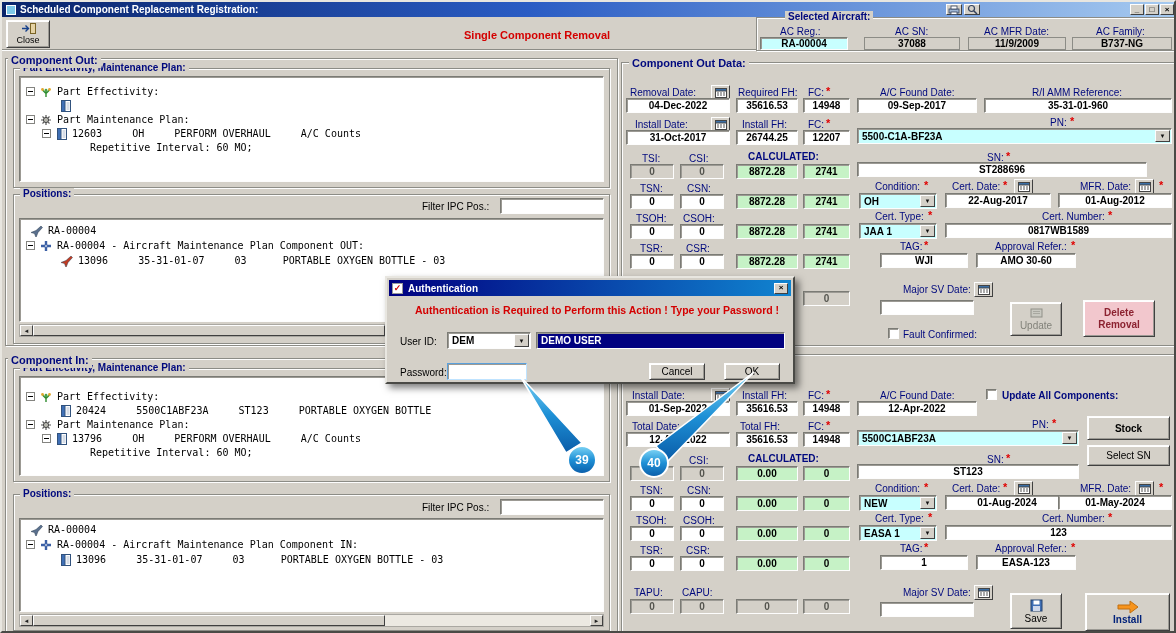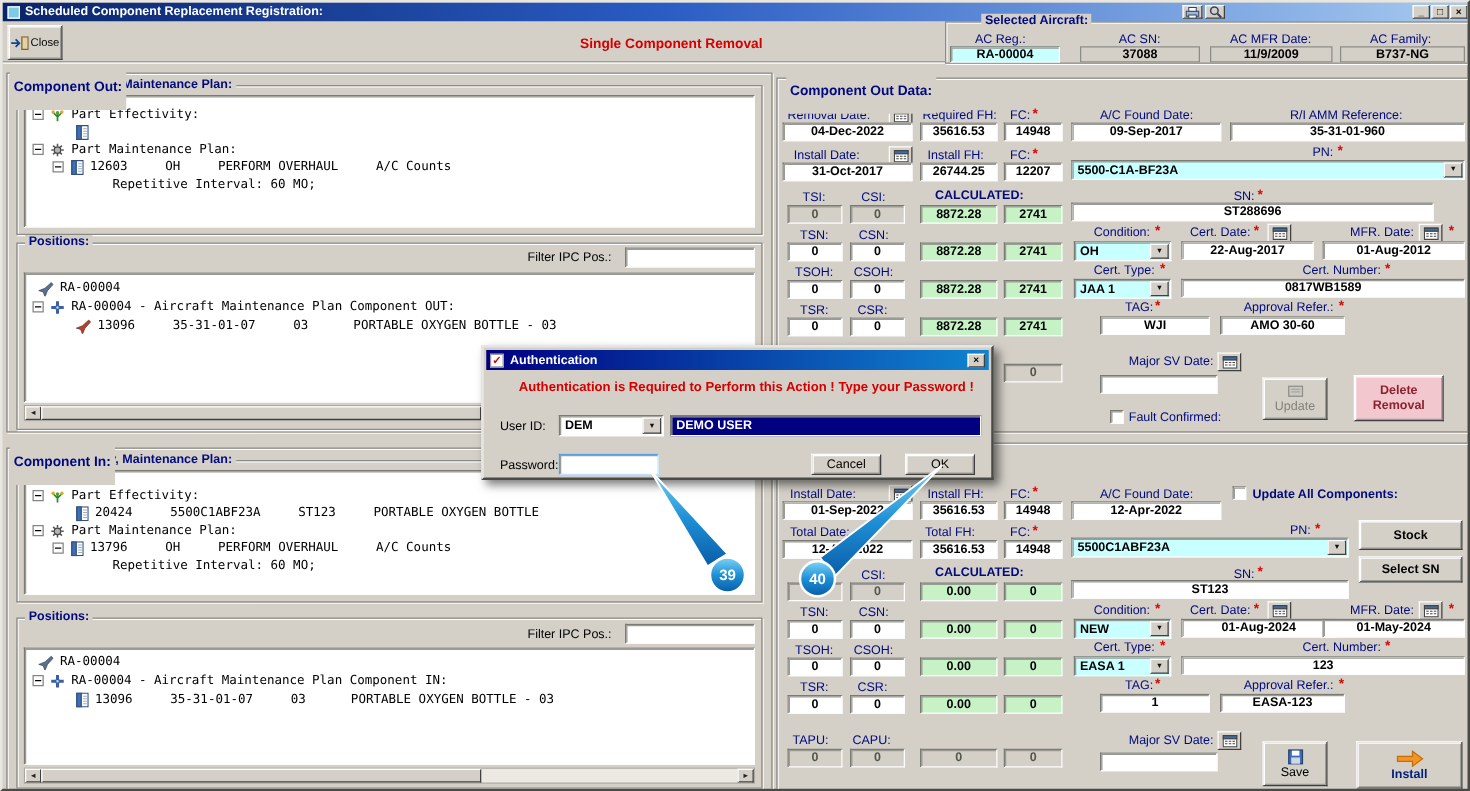--- a/index.html
+++ b/index.html
@@ -16,21 +16,21 @@
 .fld{position:absolute;background:#fff;border:1px solid;border-color:#7b7b75 #fdfdfd #fdfdfd #7b7b75;box-shadow:inset 1px 1px 0 #9c9a94;display:flex;align-items:center;justify-content:center;font-size:10px;font-weight:bold;color:#000;overflow:hidden}
 .fld.cy{background:#c8ffff}
 .fld.gr{background:#c6f2c6}
 .fld.dis{background:#d4d0c8;color:#55554f}
 .fld.flat{background:#d4d0c8;border:1px solid #8c8c86;box-shadow:none}
 .fld.lft{justify-content:flex-start;padding-left:4px}
 .dda{position:absolute;right:1px;top:1px;bottom:1px;width:15px;background:#d4d0c8;border:1px solid;border-color:#fdfdfd #404040 #404040 #fdfdfd;display:flex;align-items:center;justify-content:center;font-size:6px;color:#111}
 .btn{position:absolute;background:#d4d0c8;border:1px solid;border-color:#fdfdfd #404040 #404040 #fdfdfd;box-shadow:inset 1px 1px 0 #fff,inset -1px -1px 0 #9c9a94;display:flex;align-items:center;justify-content:center;font-size:10px;color:#000;cursor:default;text-align:center}
 .grp{position:absolute;border:1px solid #8c8c86;box-shadow:inset 1px 1px 0 #fdfdfd,1px 1px 0 #fdfdfd}
 .gt{position:absolute;top:-7px;left:6px;background:#d4d0c8;padding:0 3px;color:#00097e;font-weight:bold;font-size:10px;line-height:12px;white-space:nowrap}
-.sec{position:absolute;color:#00097e;font-weight:bold;font-size:11px;background:#d4d0c8;padding:12px 3px;z-index:2;white-space:nowrap}
+.sec{position:absolute;color:#00097e;font-weight:bold;font-size:11px;background:#d4d0c8;padding:2px 3px;z-index:2;white-space:nowrap}
 .tree{position:absolute;background:#fff;border:1px solid;border-color:#7b7b75 #fdfdfd #fdfdfd #7b7b75;box-shadow:inset 1px 1px 0 #9c9a94;overflow:hidden}
 .trow{position:absolute;height:13px;display:flex;align-items:center;font-family:"DejaVu Sans Mono","Liberation Mono",monospace;font-size:10px;color:#000;white-space:pre}
 .tico{display:inline-flex;align-items:center;margin-right:5px;flex:none}
 .exp{width:9px;height:9px;border:1px solid #848480;background:#fff;display:inline-flex;align-items:center;justify-content:center;margin-right:5px;flex:none}
 .exp i{display:block;width:5px;height:1px;background:#000}
 .inp{position:absolute;background:#fff;border:1px solid;border-color:#7b7b75 #fdfdfd #fdfdfd #7b7b75;box-shadow:inset 1px 1px 0 #9c9a94;font-family:"Liberation Sans",sans-serif;font-size:10px;font-weight:bold;padding:0 3px;outline:none}
 .cal{position:absolute;width:19px;height:15px;background:#d4d0c8;border:1px solid;border-color:#fdfdfd #404040 #404040 #fdfdfd;display:flex;align-items:center;justify-content:center}
 .cb{position:absolute;width:11px;height:11px;background:#fff;border:1px solid;border-color:#7b7b75 #fdfdfd #fdfdfd #7b7b75;box-shadow:inset 1px 1px 0 #9c9a94}
 .sbar{position:absolute;height:13px;background:#ece9e2;border:1px solid #aaa8a2}
 .sb-l,.sb-r,.sb-th{position:absolute;top:0;height:11px;background:#d4d0c8;border:1px solid;border-color:#fdfdfd #404040 #404040 #fdfdfd;display:flex;align-items:center;justify-content:center;font-size:6px;color:#222}
@@ -91,21 +91,21 @@
   <div class="tbtn" style="left:962px;top:2px;width:16px">
       <svg width="11" height="11" viewBox="0 0 11 11">
         <circle cx="4.5" cy="4.5" r="3" fill="none" stroke="#33415c" stroke-width="1.2"></circle>
         <path d="M7 7l3 3" stroke="#33415c" stroke-width="1.5"></path>
       </svg>
     </div>
   <div class="tbtn" style="left:1128px;top:2px;width:14px">_</div>
   <div class="tbtn" style="left:1143px;top:2px;width:14px">□</div>
   <div class="tbtn" style="left:1158px;top:2px;width:14px">×</div>
 
-  <div class="btn" style="left:4px;top:18px;width:44px;height:28px;flex-direction:row;gap:1px">
+  <div class="btn" style="left:4px;top:18px;width:44px;height:28px;flex-direction:column;gap:1px">
     <span class="tico" style="margin:0">
         <svg width="15" height="11" viewBox="0 0 15 11">
           <rect x="9.5" y="0.5" width="5" height="10" fill="#e4d2a4" stroke="#7a6426"></rect>
           <path d="M1 5.5h6M4.5 2.5l3 3-3 3" fill="none" stroke="#16418c" stroke-width="1.4"></path>
         </svg>
       </span>
     <span style="font-size:9px">Close</span>
   </div>
   <div class="redmsg" style="left:462px;top:27px">Single Component Removal</div>
   <div class="hr" style="top:47px;width:754px"></div>
@@ -428,21 +428,21 @@
   </div>
   <div class="btn" style="left:1085px;top:414px;width:83px;height:24px;font-weight:bold">
     <span>Stock</span>
   </div>
 
   <div class="lbl" style="left:640px;top:453px">TSI:</div>
   <div class="lbl" style="left:687px;top:453px">CSI:</div>
   <div class="lbl b" style="left:746px;top:451px">CALCULATED:</div>
   <div class="lbl" style="left:985px;top:452px">SN:</div>
   <div class="req" style="left:1004px;top:451px">*</div>
-  <div class="btn" style="left:1085px;top:443px;width:83px;height:21px;font-weight:bold">
+  <div class="btn" style="left:1085px;top:443px;width:83px;height:21px;font-weight:normal">
     <span>Select SN</span>
   </div>
   <div class="fld dis" style="left:628px;top:464px;width:44px;height:15px">0</div>
   <div class="fld dis" style="left:678px;top:464px;width:44px;height:15px">0</div>
   <div class="fld gr" style="left:734px;top:464px;width:62px;height:15px">0.00</div>
   <div class="fld gr" style="left:801px;top:464px;width:47px;height:15px">0</div>
   <div class="fld" style="left:855px;top:462px;width:222px;height:15px">ST123</div>
 
   <div class="lbl" style="left:638px;top:483px">TSN:</div>
   <div class="lbl" style="left:685px;top:483px">CSN:</div>

